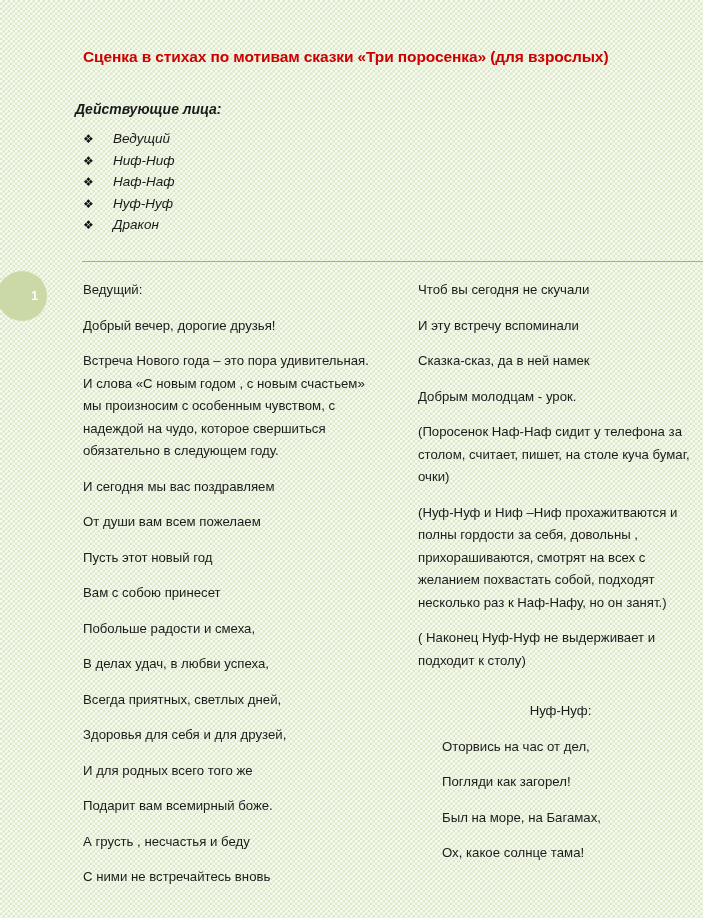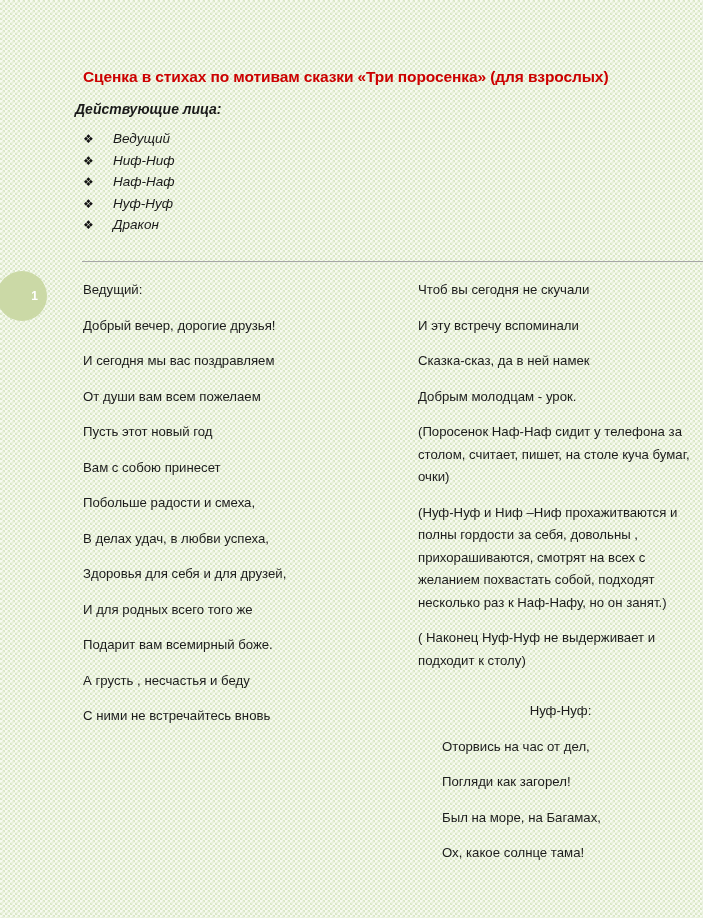--- a/index.html
+++ b/index.html
@@ -23,21 +23,21 @@
   #page {
     position: relative;
     width: 703px;
     height: 918px;
   }
 
   
   .doc-title {
     position: absolute;
     left: 83px;
-    top: 68px;
+    top: 48px;
     width: 600px;
     margin: 0;
     font-size: 15.5px;
     font-weight: bold;
     color: #cc0000;
     letter-spacing: -0.1px;
     white-space: nowrap;
   }
 
   .cast-heading {
@@ -156,26 +156,28 @@
     </li>
   </ul>
 
   <hr class="divider">
 
   <div class="page-badge">1</div>
 
   <div class="col col-left">
     <p>Ведущий:</p>
     <p>Добрый вечер, дорогие друзья!</p>
+    <p>Встреча Нового года – это пора удивительная. И слова «С новым годом , с новым счастьем» мы произносим с особенным чувством, с надеждой на чудо, которое свершиться обязательно в следующем году.</p>
     <p>И сегодня мы вас поздравляем</p>
     <p>От души вам всем пожелаем</p>
     <p>Пусть этот новый год</p>
     <p>Вам с собою принесет</p>
     <p>Побольше радости и смеха,</p>
     <p>В делах удач, в любви успеха,</p>
+    <p>Всегда приятных, светлых дней,</p>
     <p>Здоровья для себя и для друзей,</p>
     <p>И для родных всего того же</p>
     <p>Подарит вам всемирный боже.</p>
     <p>А грусть , несчастья и беду</p>
     <p>С ними не встречайтесь вновь</p>
 
   </div>
 
   <div class="col col-right">
     <p>Чтоб вы сегодня не скучали</p>

